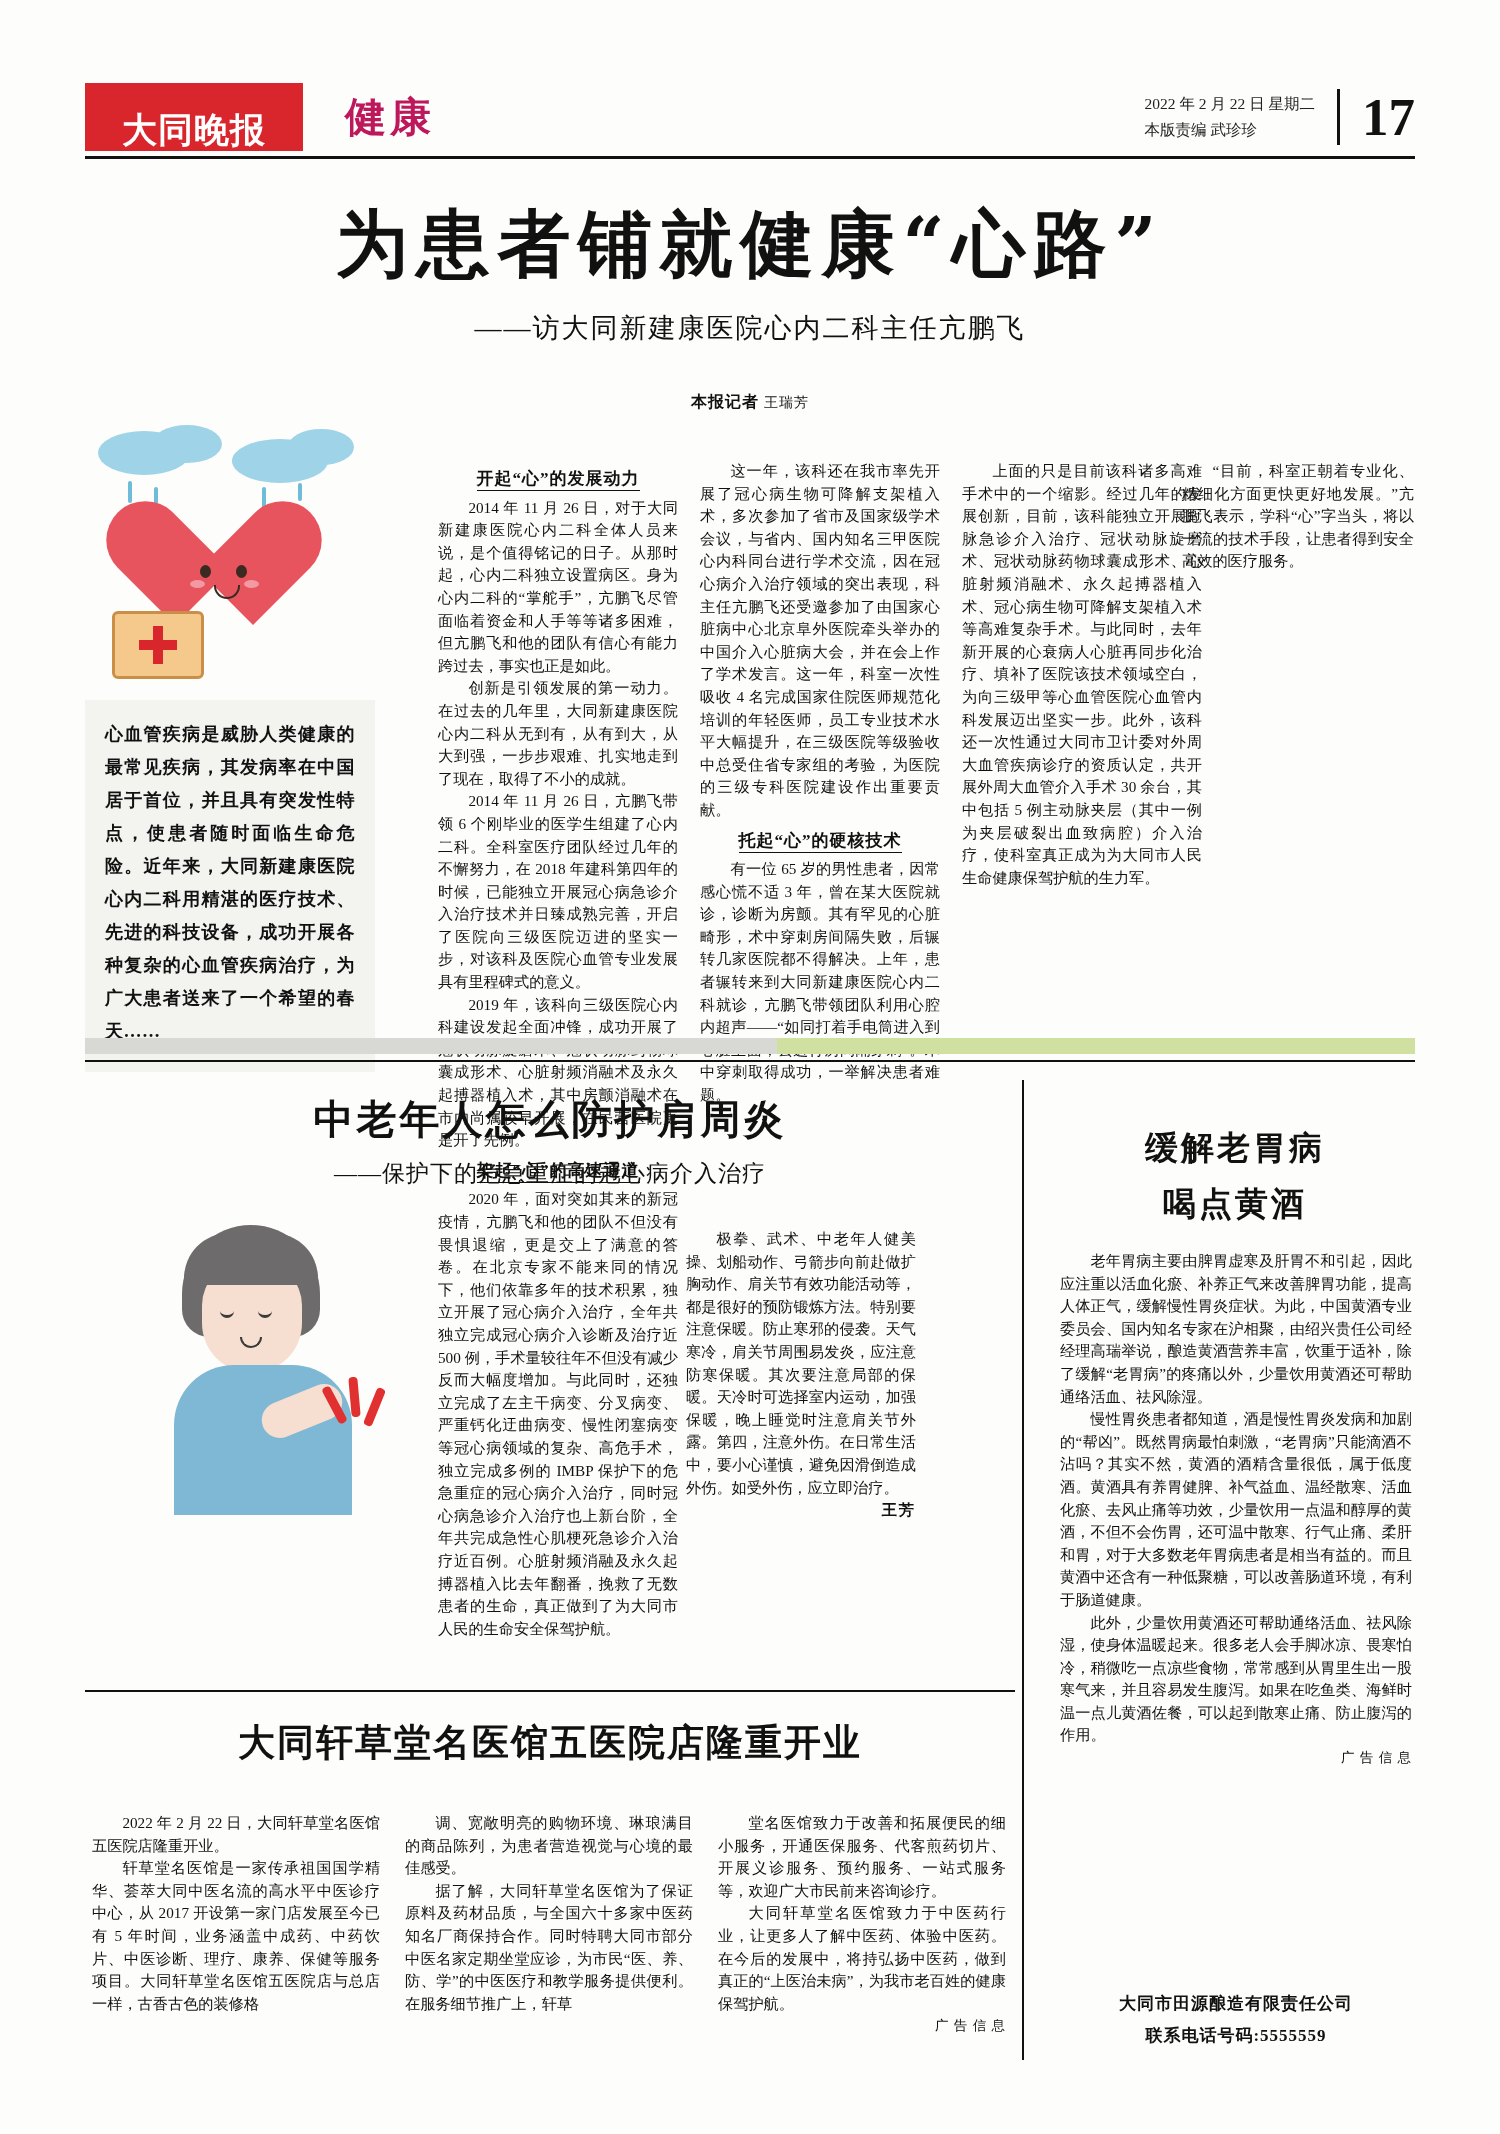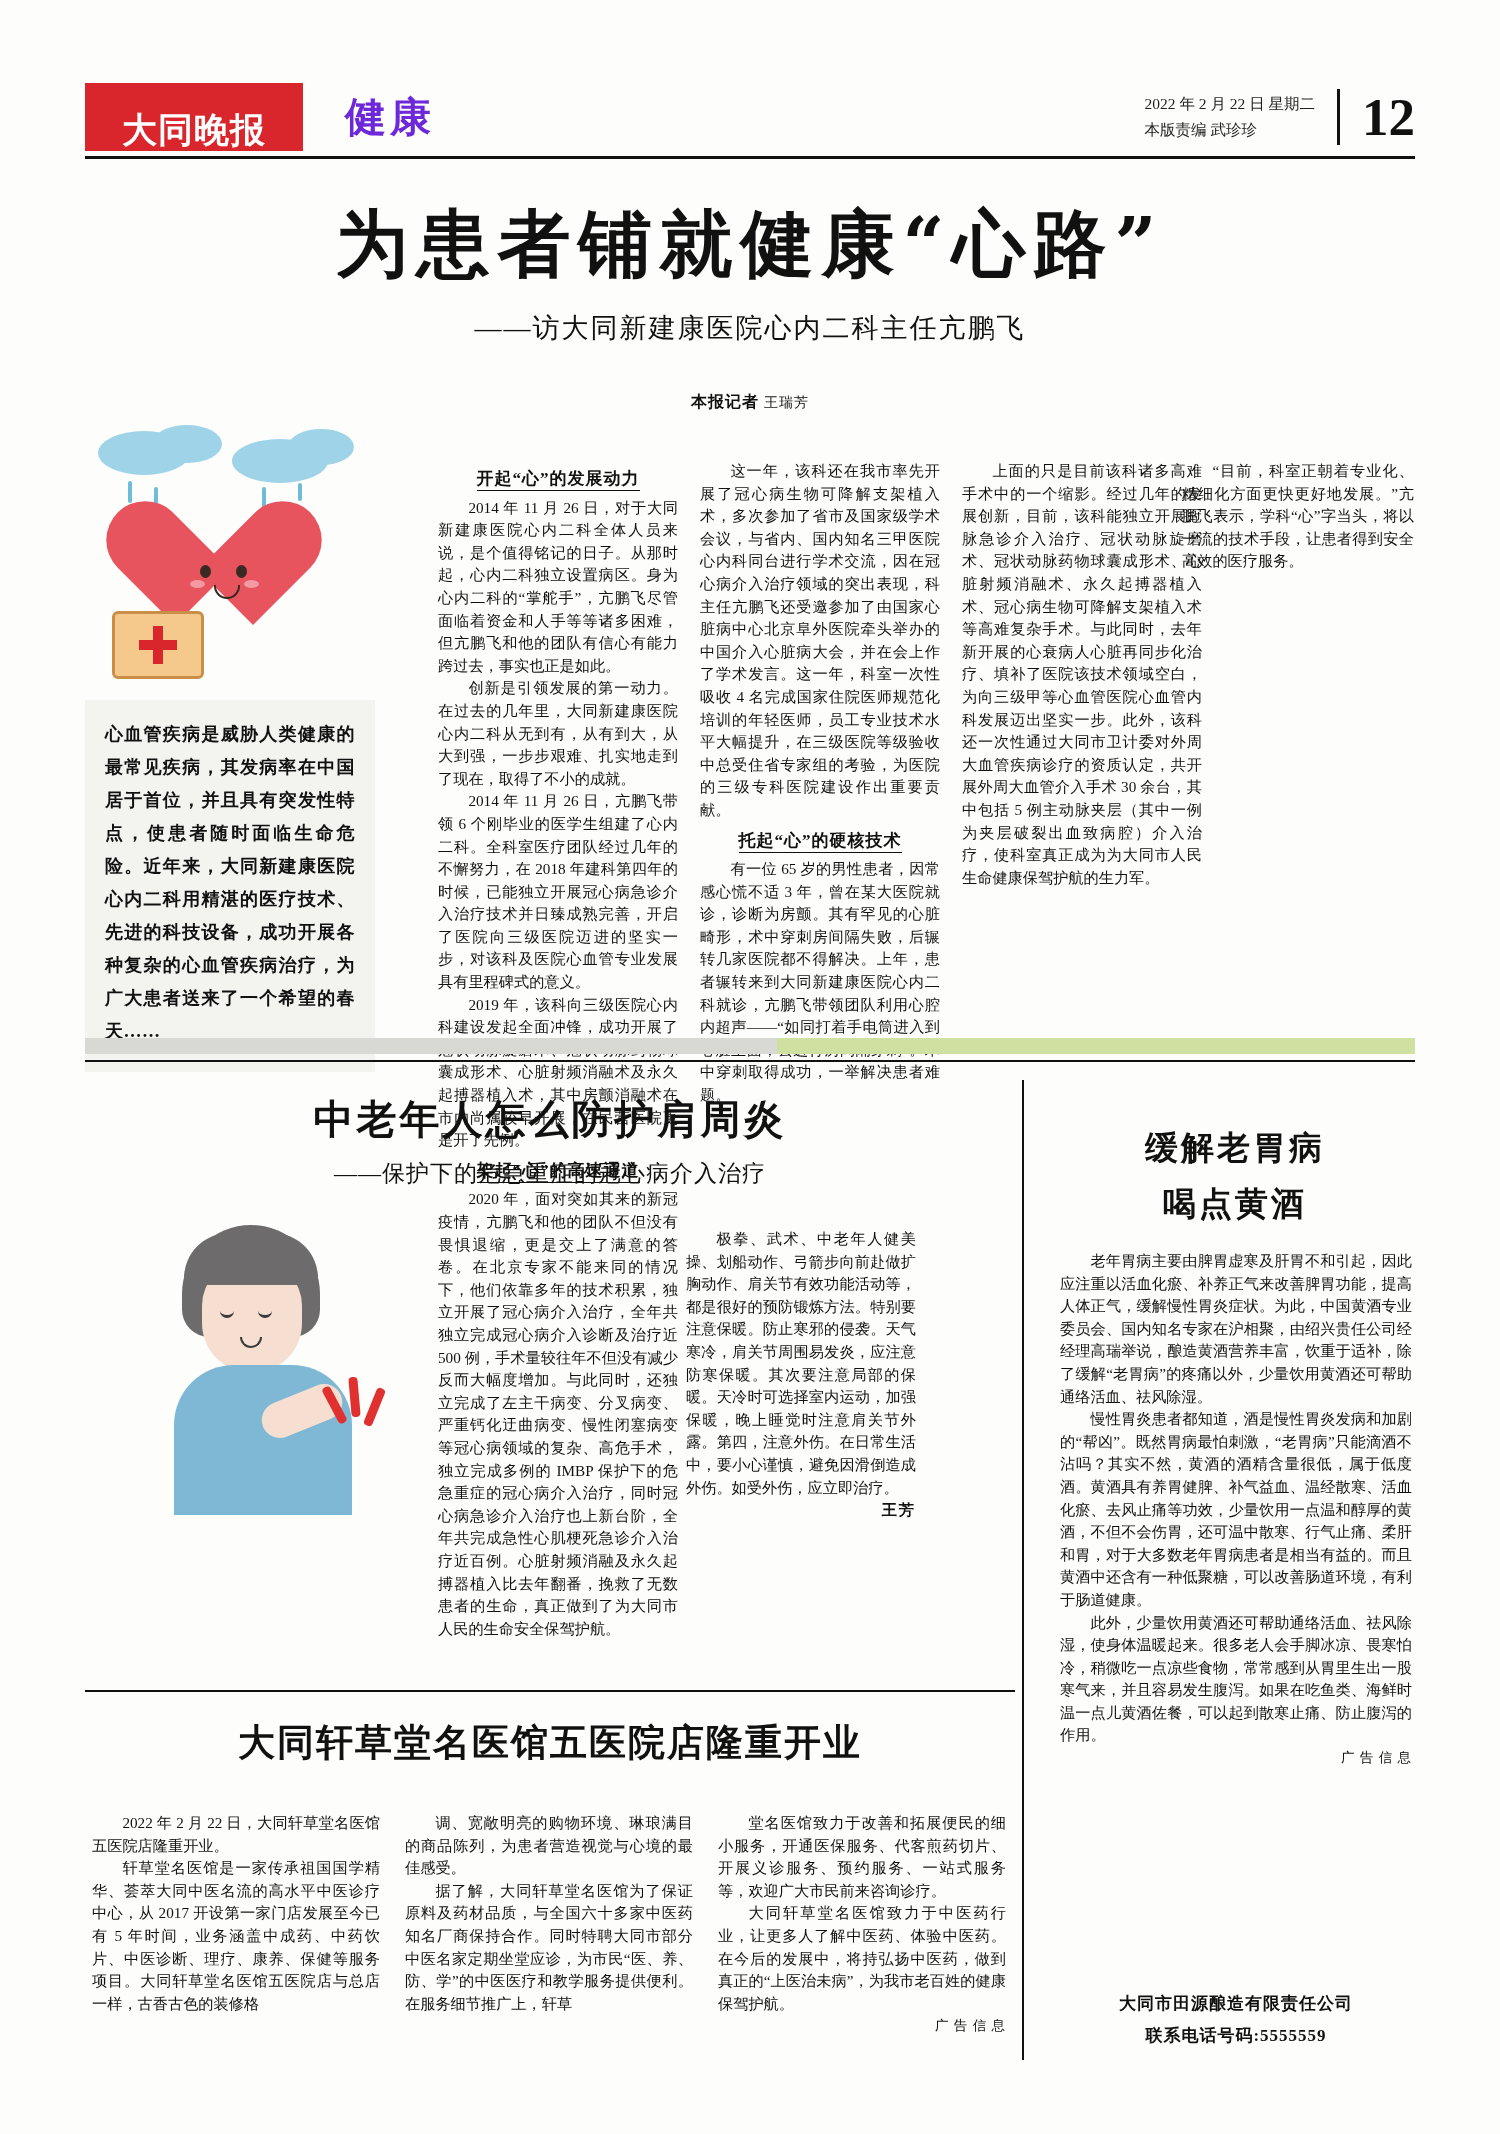--- a/index.html
+++ b/index.html
@@ -23,21 +23,21 @@
   .logo-box{
     width:218px;height:68px;background:#d8262c;display:flex;align-items:center;justify-content:center;
     box-shadow:0 0 0 0 #fff;
   }
   .logo-text{
     color:#fff;font-size:35px;font-weight:bold;letter-spacing:1px;
     font-family:"Liberation Serif",serif;
     margin-top:26px;
   }
   .section-name{
-    margin-left:42px;font-size:41px;font-weight:bold;letter-spacing:4px;color:#6d28d9;
+    margin-left:42px;font-size:41px;font-weight:bold;letter-spacing:4px;color:#be185d;
   }
   .masthead-right{
     margin-left:auto;display:flex;align-items:center;gap:22px;
   }
   .issue-meta{
     text-align:left;font-size:15.5px;line-height:26px;color:#222;
   }
   .rule-v{width:3px;height:56px;background:#111;}
   .page-num{font-size:53px;font-weight:bold;line-height:1;color:#111;}
   .masthead-rule{
@@ -170,21 +170,21 @@
     <div class="logo-box">
       <span class="logo-text">大同晚报</span>
     </div>
     <div class="section-name">健康</div>
     <div class="masthead-right">
       <div class="issue-meta">
         <div>2022 年 2 月 22 日  星期二</div>
         <div>本版责编  武珍珍</div>
       </div>
       <div class="rule-v"></div>
-      <div class="page-num">12</div>
+      <div class="page-num">17</div>
     </div>
   </div>
   <div class="masthead-rule"></div>
 
   <div class="headline">为患者铺就健康“心路”</div>
   <div class="subhead">——访大同新建康医院心内二科主任亢鹏飞</div>
   <div class="byline">
     <b>本报记者</b>
     <span class="name">王瑞芳</span>
   </div>

